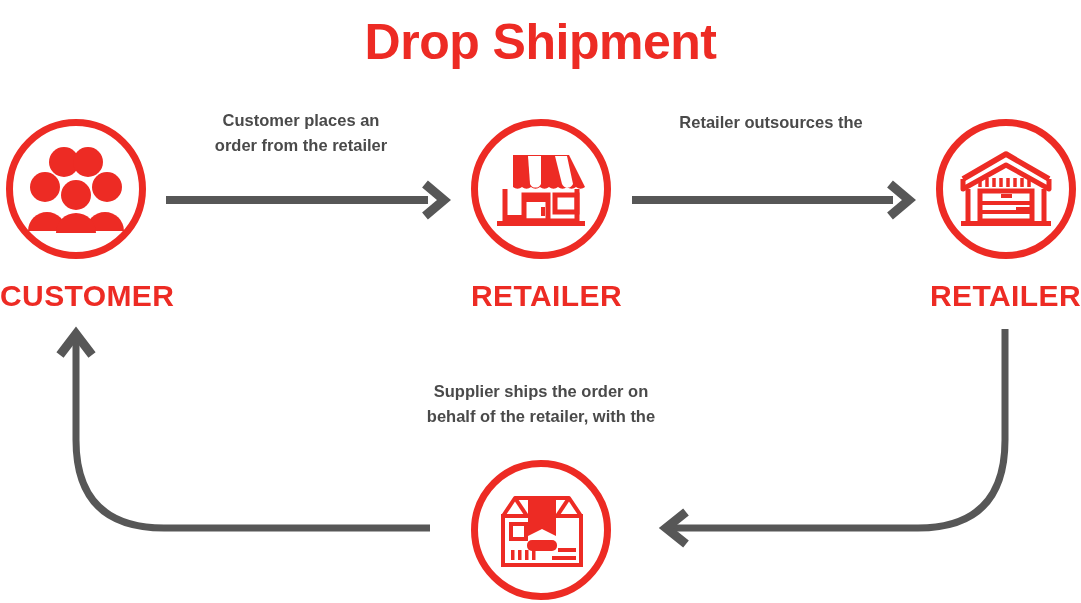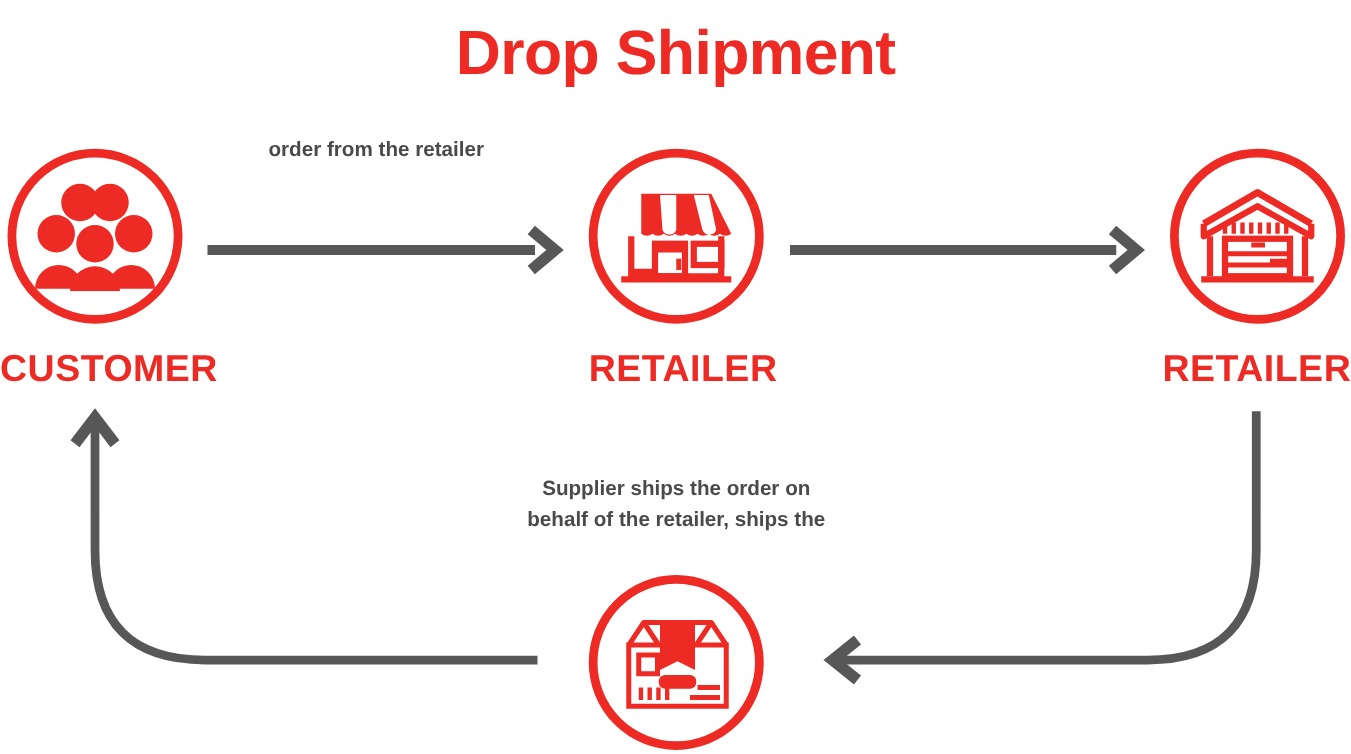--- a/index.html
+++ b/index.html
@@ -211,24 +211,26 @@
       </g>
 
       <g fill="#ED2B24">
         <rect x="61" y="56" width="18" height="4"></rect>
         <rect x="55" y="64" width="24" height="4"></rect>
       </g>
     </svg>
   </div>
 
   <div class="caption" style="left:176px; top:108px; width:250px;">
+    <div>Customer places an</div>
     <div>order from the retailer</div>
   </div>
 
   <div class="caption" style="left:640px; top:110px; width:262px;">
+    <div>Retailer outsources the</div>
   </div>
 
   <div class="caption" style="left:381px; top:364px; width:320px;margin-top:15px;">
     <div>Supplier ships the order on</div>
-    <div>behalf of the retailer, ships the</div>
+    <div>behalf of the retailer, with the</div>
   </div>
 
 </div>
 
 </body></html>

